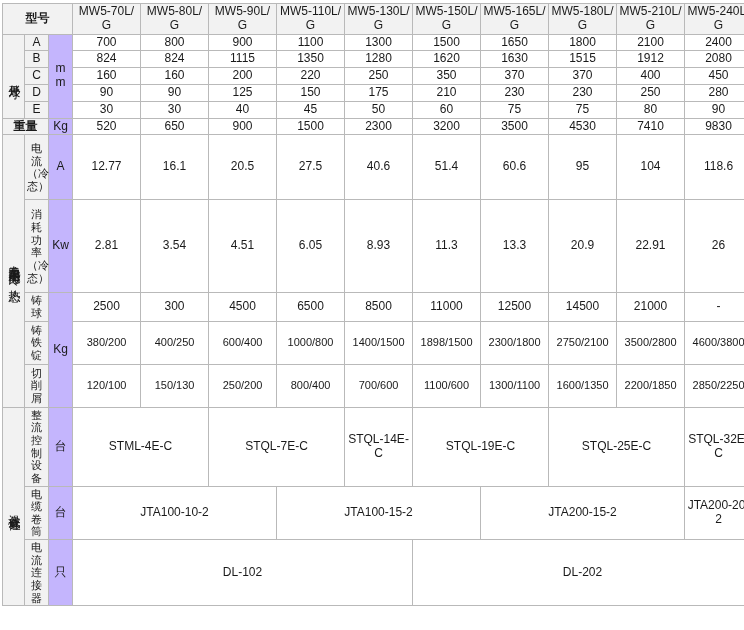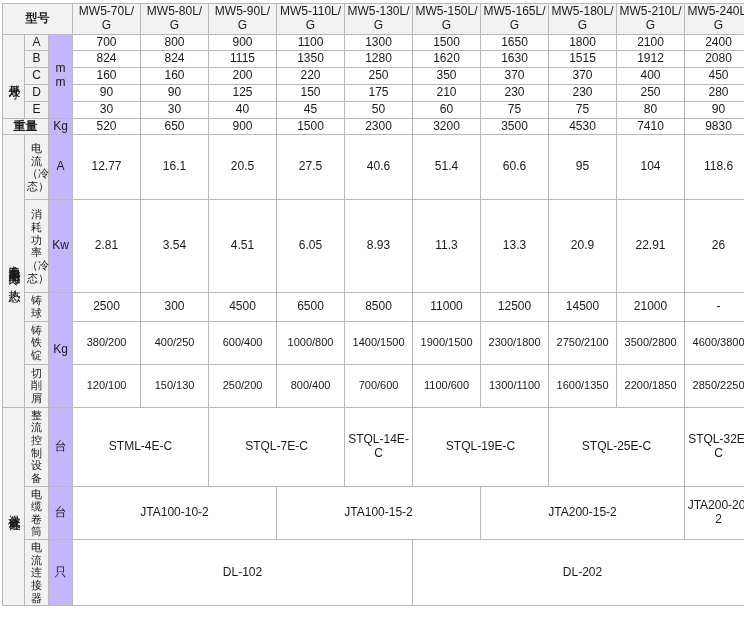--- a/index.html
+++ b/index.html
@@ -229,21 +229,21 @@
       <td>-</td>
     </tr>
 
     <tr>
       <td class="rowlabel small" style="height:40px">铸铁锭</td>
       <td class="small">380/200</td>
       <td class="small">400/250</td>
       <td class="small">600/400</td>
       <td class="small">1000/800</td>
       <td class="small">1400/1500</td>
-      <td class="small">1900/1500</td>
+      <td class="small">1898/1500</td>
       <td class="small">2300/1800</td>
       <td class="small">2750/2100</td>
       <td class="small">3500/2800</td>
       <td class="small">4600/3800</td>
     </tr>
 
     <tr>
       <td class="rowlabel small" style="height:40px">切削屑</td>
       <td class="small">120/100</td>
       <td class="small">150/130</td>

